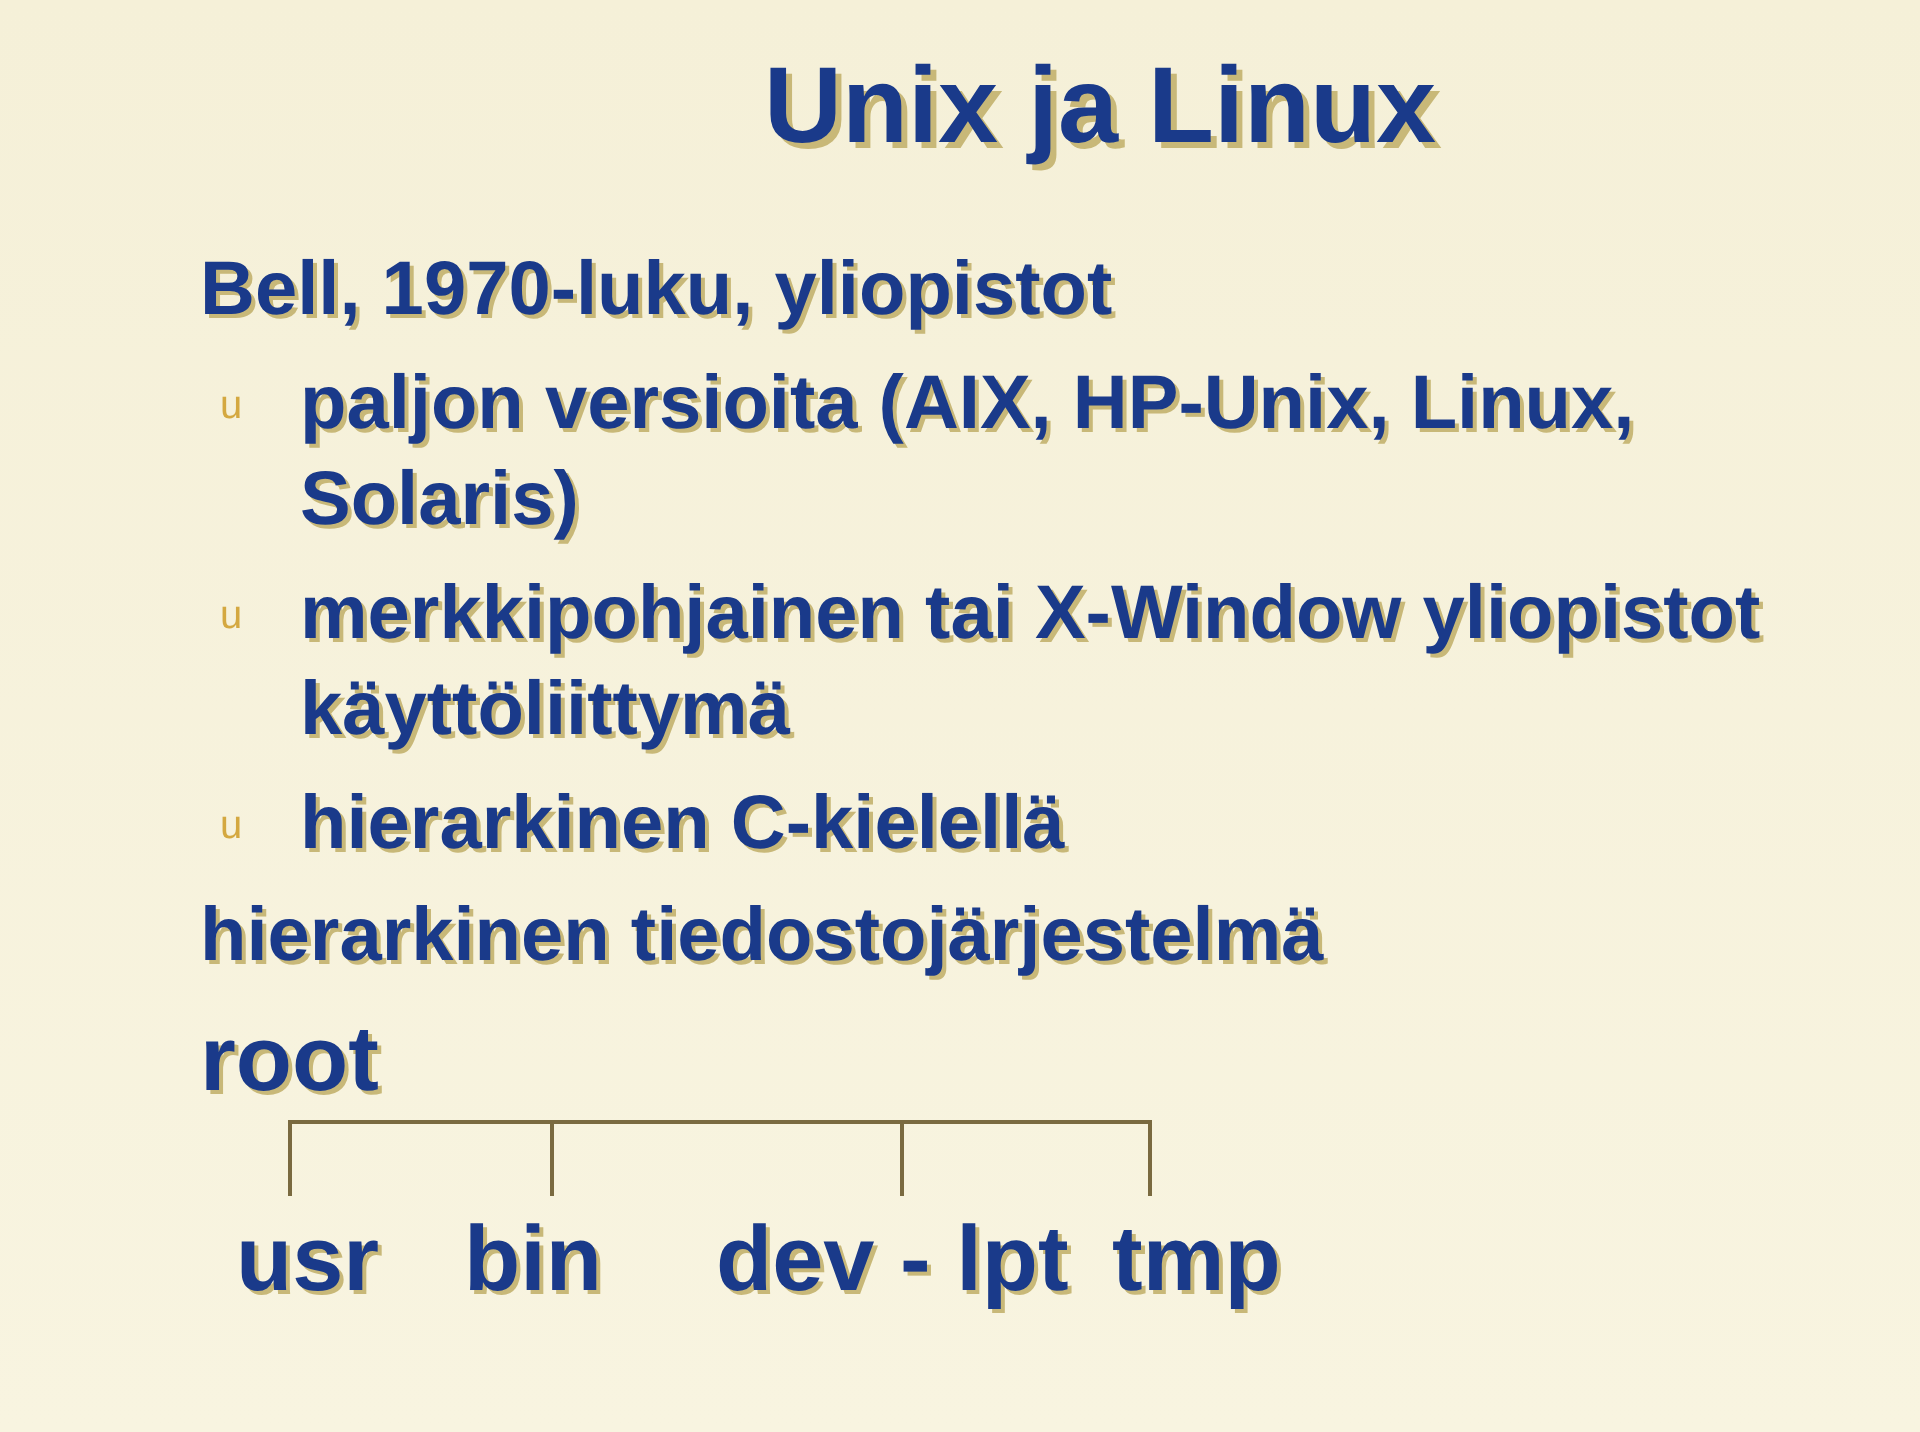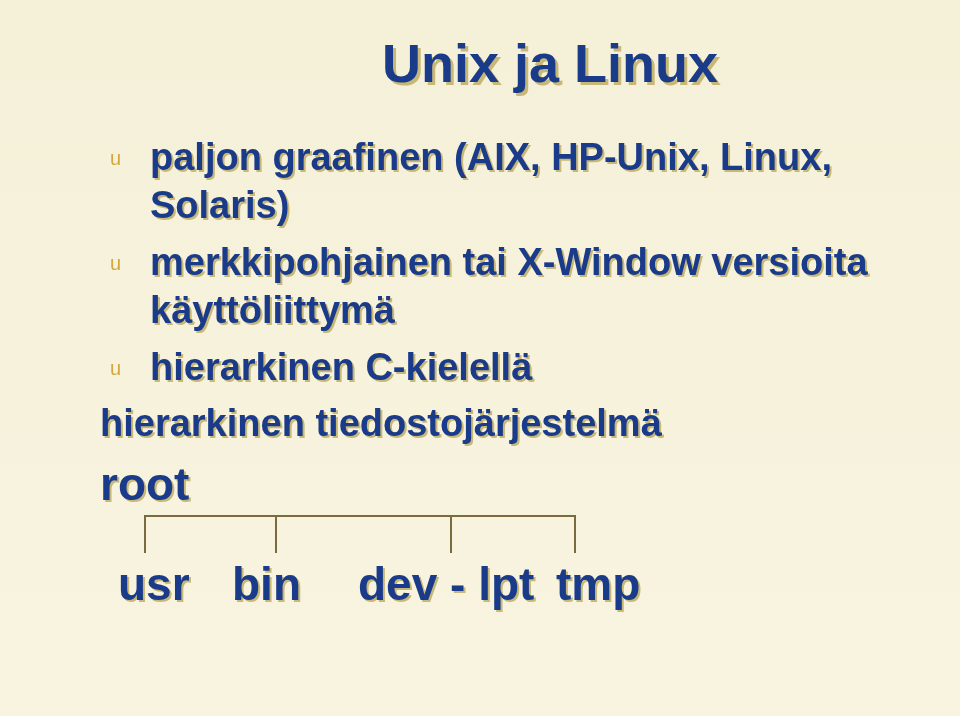--- a/index.html
+++ b/index.html
@@ -11,21 +11,21 @@
       width: 960px;
       height: 716px;
       background: linear-gradient(to bottom, #f5f0d8 0%, #f8f4e0 100%);
       font-family: Arial, Helvetica, sans-serif;
       position: relative;
       overflow: hidden;
     }
     .slide {
       width: 100%;
       height: 100%;
-      padding: 32px 60px 40px 60px;
+      padding: 22px 60px 40px 60px;
       position: relative;
     }
     .title {
       text-align: center;
       font-size: 54px;
       font-weight: bold;
       color: #1a3a8a;
       text-shadow: 3px 3px 0px #c8b878;
       margin-bottom: 40px;
       margin-left: 140px;
@@ -111,29 +111,30 @@
     .l3 { left: 258px; }
     .l4 { left: 456px; }
   </style>
 </head>
 <body>
 
 <div class="slide">
   <div class="title">Unix ja Linux</div>
 
   <div class="content">
+    <div class="main-line">Bell, 1970-luku, yliopistot</div>
 
     <div class="bullet-line">
       <span class="bullet-mark">u</span>
-      <span>paljon graafinen (AIX, HP-Unix, Linux, Solaris)</span>
+      <span>paljon versioita (AIX, HP-Unix, Linux, Solaris)</span>
     </div>
 
     <div class="bullet-line">
       <span class="bullet-mark">u</span>
-      <span>merkkipohjainen tai X-Window versioita käyttöliittymä</span>
+      <span>merkkipohjainen tai X-Window yliopistot käyttöliittymä</span>
     </div>
 
     <div class="bullet-line">
       <span class="bullet-mark">u</span>
       <span>hierarkinen C-kielellä</span>
     </div>
 
     <div class="main-line">hierarkinen tiedostojärjestelmä</div>
     <div class="root-label">root</div>
 

